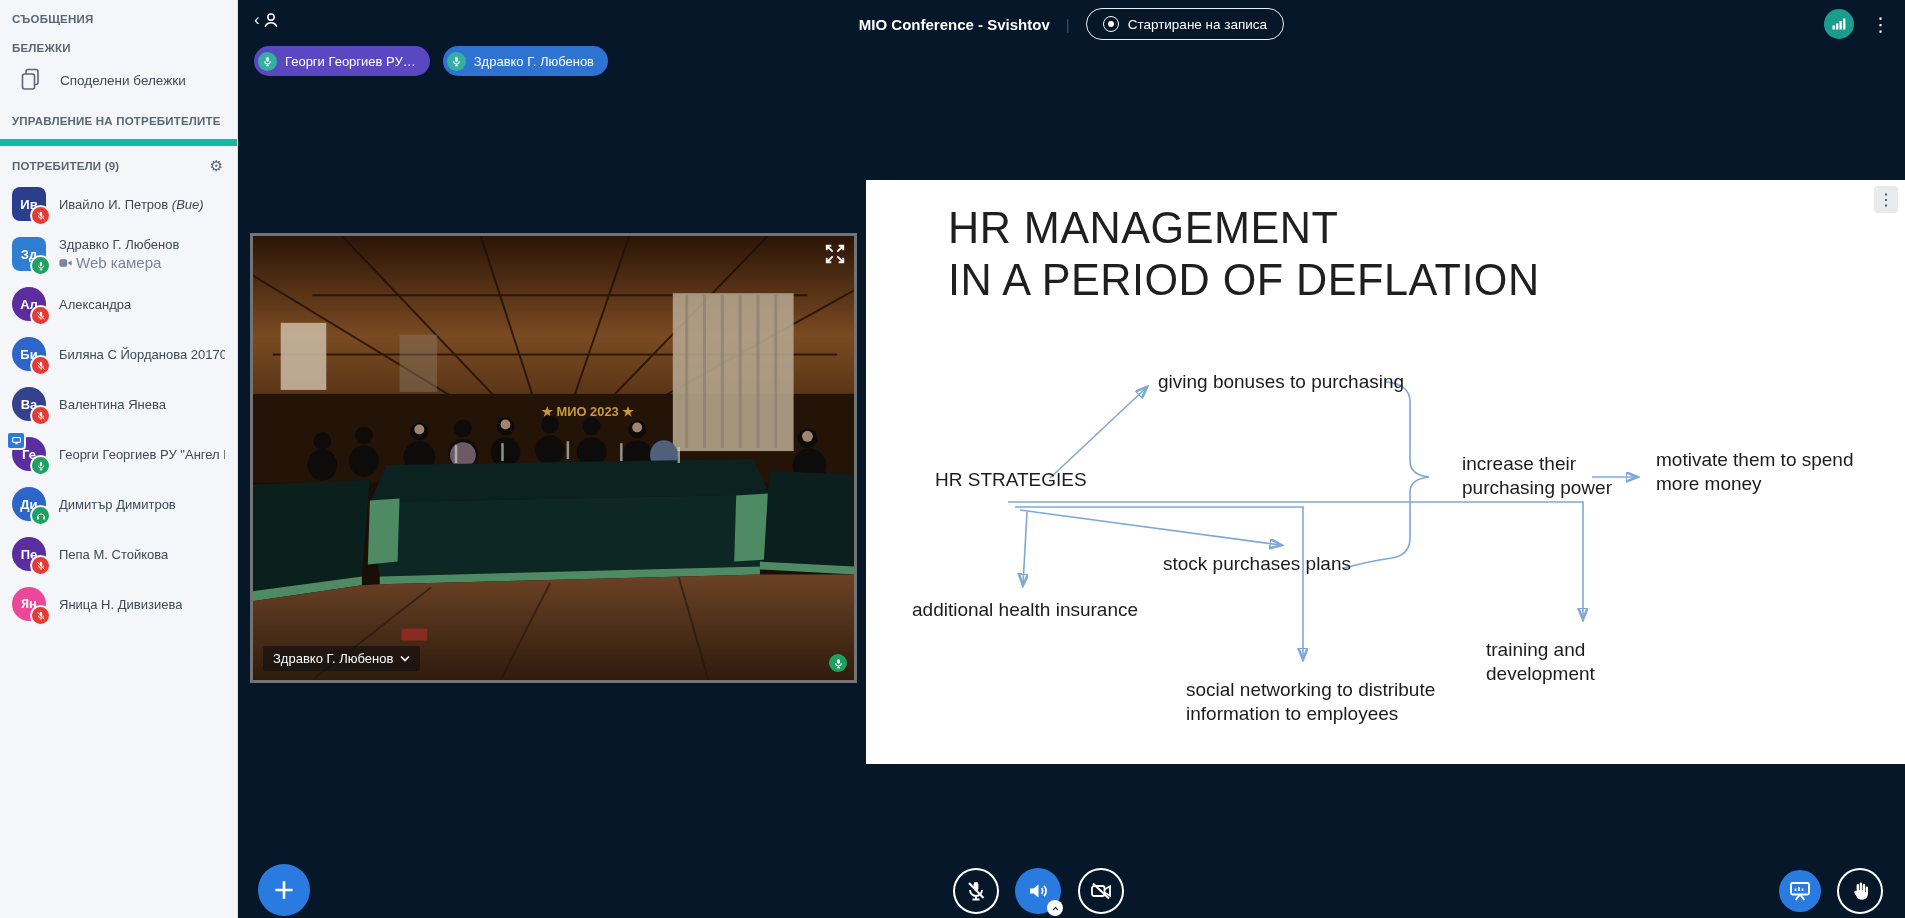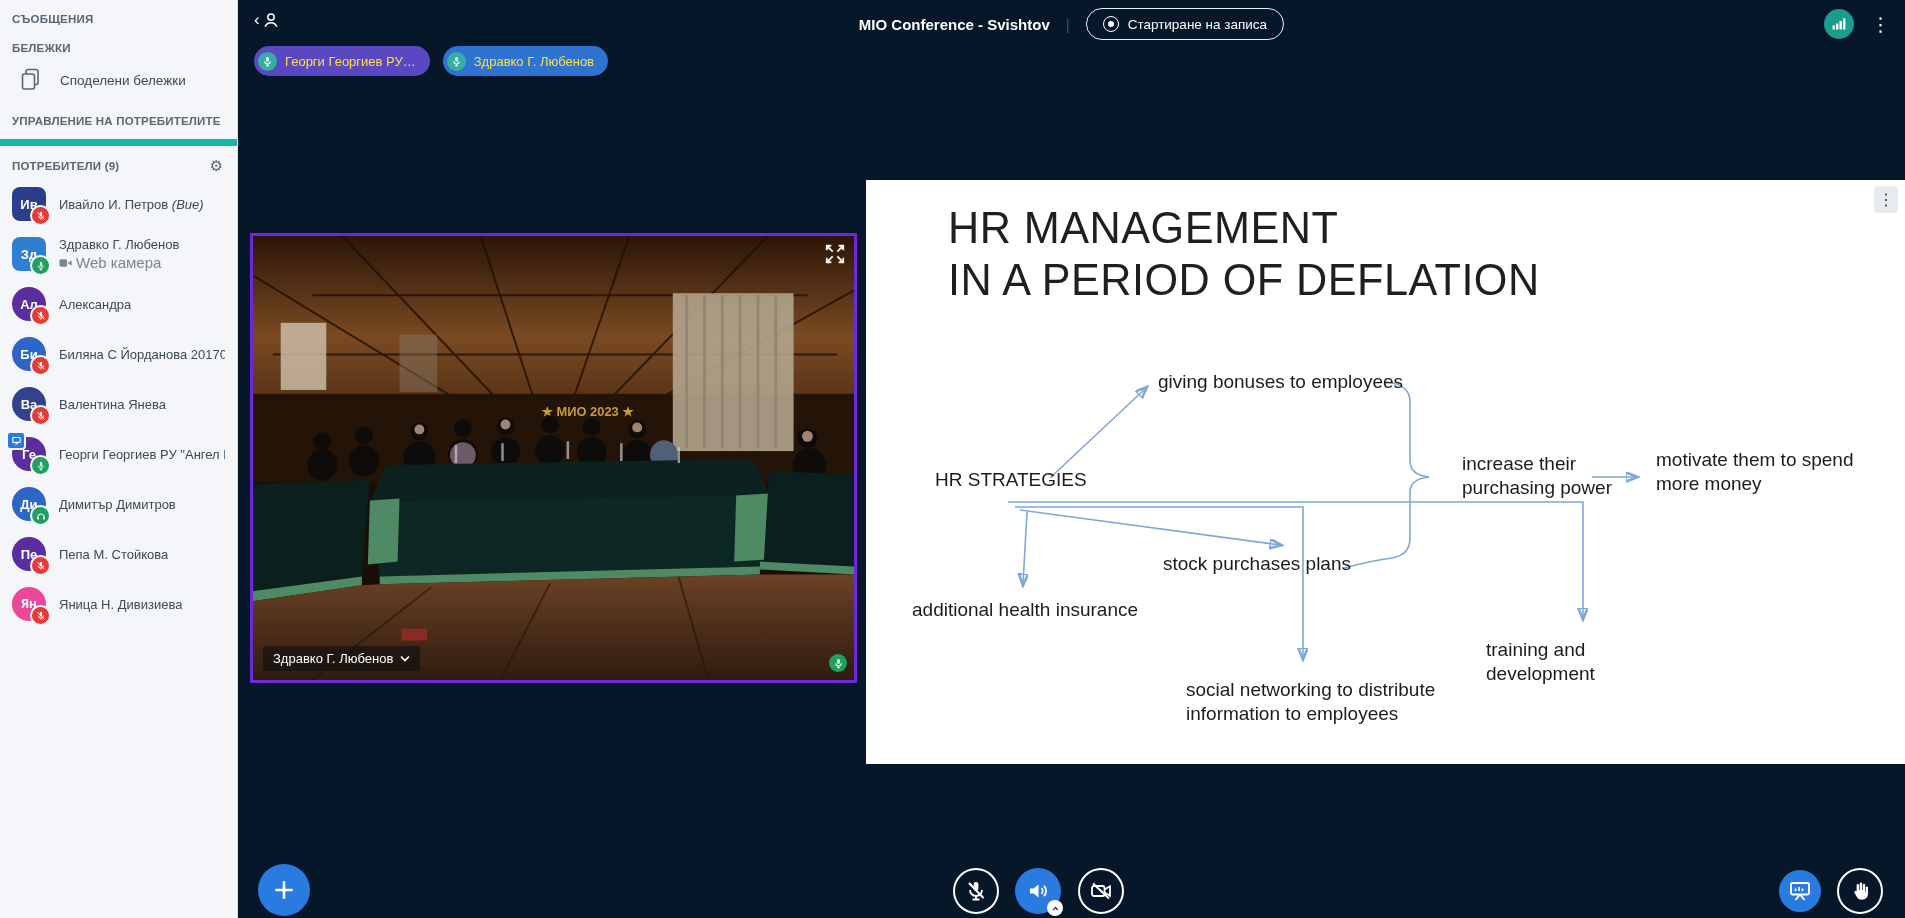--- a/index.html
+++ b/index.html
@@ -40,26 +40,26 @@
   .record-btn{display:flex;align-items:center;gap:9px;border:1px solid #e8eef5;border-radius:999px;padding:7px 16px;color:#fff;font-size:13.5px;cursor:pointer;background:transparent;}
   .rec-ring{width:14px;height:14px;border:1.5px solid #fff;border-radius:50%;display:flex;align-items:center;justify-content:center;}
   .rec-dot{width:6px;height:6px;background:#fff;border-radius:50%;}
   .tb-right{position:absolute;right:12px;top:9px;display:flex;align-items:center;gap:14px;}
   .signal-btn{width:30px;height:30px;border-radius:50%;background:#1A9C8F;display:flex;align-items:center;justify-content:center;cursor:pointer;}
   .signal-btn svg{width:16px;height:16px;}
   .kebab{color:#fff;font-size:19px;cursor:pointer;line-height:1;padding:0 3px;}
 
   
   .talker-pills{position:absolute;left:254px;top:46px;display:flex;gap:13px;}
-  .pill{display:flex;align-items:center;gap:8px;border-radius:999px;padding:3px 14px 3px 4px;color:#fde047;font-size:13px;cursor:pointer;height:24px;}
+  .pill{display:flex;align-items:center;gap:8px;border-radius:999px;padding:3px 14px 3px 4px;color:#ffffff;font-size:13px;cursor:pointer;height:24px;}
   .pill-mic{width:19px;height:19px;border-radius:50%;background:#35AFA0;display:flex;align-items:center;justify-content:center;}
   .pill-mic svg{width:11px;height:11px;}
 
   
-  .video{position:absolute;left:250px;top:233px;width:607px;height:450px;border:3px solid #6d28d9;box-sizing:border-box;background:#140c06;}
+  .video{position:absolute;left:250px;top:233px;width:607px;height:450px;border:3px solid #737373;box-sizing:border-box;background:#140c06;}
   .video .scene{position:absolute;inset:0;width:100%;height:100%;}
   .vid-label{position:absolute;left:10px;bottom:9px;display:flex;align-items:center;gap:7px;background:rgba(15,15,15,.62);color:#fff;font-size:13px;padding:5px 10px;cursor:pointer;border-radius:2px;}
   .vid-label svg{width:10px;height:7px;}
   .fullscreen-btn{position:absolute;right:8px;top:7px;width:22px;height:22px;cursor:pointer;opacity:.95;}
   .vid-mic{position:absolute;right:7px;bottom:8px;width:18px;height:18px;border-radius:50%;background:#1FA05E;display:flex;align-items:center;justify-content:center;}
   .vid-mic svg{width:11px;height:11px;}
 
   
   .slide{position:absolute;left:866px;top:180px;width:1039px;height:584px;background:#fff;}
   .slide-kebab{position:absolute;top:6px;right:7px;width:24px;height:27px;background:#e8ebee;border-radius:4px;color:#39424c;font-size:16px;display:flex;align-items:center;justify-content:center;cursor:pointer;}
@@ -487,21 +487,21 @@
     </defs>
     <line x1="184" y1="298" x2="280" y2="208" marker-end="url(#ah)"></line>
     <path d="M142,322 H717 V438" marker-end="url(#ah)"></path>
     <path d="M149,327 H437 V478" marker-end="url(#ah)"></path>
     <line x1="154" y1="330" x2="414" y2="365" marker-end="url(#ah)"></line>
     <line x1="161" y1="332" x2="157" y2="404" marker-end="url(#ah)"></line>
     <line x1="726" y1="297" x2="770" y2="297" marker-end="url(#ah)"></line>
     <path d="M520,202 Q544,204 544,222 L544,281 Q544,295 563,297 Q544,299 544,312 L544,358 Q544,375 526,378 Q504,381 478,388"></path>
   </svg>
 
-  <div class="node" style="left:292px;top:190px;">giving bonuses to employees</div>
+  <div class="node" style="left:292px;top:190px;">giving bonuses to purchasing</div>
   <div class="node" style="left:69px;top:288px;">HR STRATEGIES</div>
   <div class="node wrap" style="left:790px;top:268px;width:215px;">motivate them to spend more money</div>
   <div class="node wrap" style="left:596px;top:272px;width:165px;">increase their purchasing power</div>
   <div class="node" style="left:297px;top:372px;">stock purchases plans</div>
   <div class="node" style="left:46px;top:418px;">additional health insurance</div>
   <div class="node wrap" style="left:620px;top:458px;width:135px;">training and development</div>
   <div class="node wrap" style="left:320px;top:498px;width:270px;">social networking to distribute information to employees</div>
 
   <div class="slide-kebab">⋮</div>
 </div>

